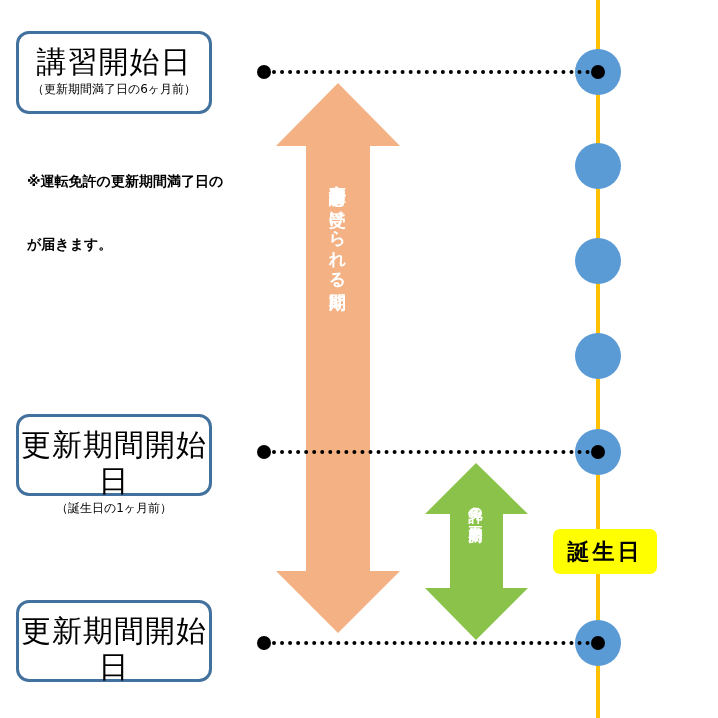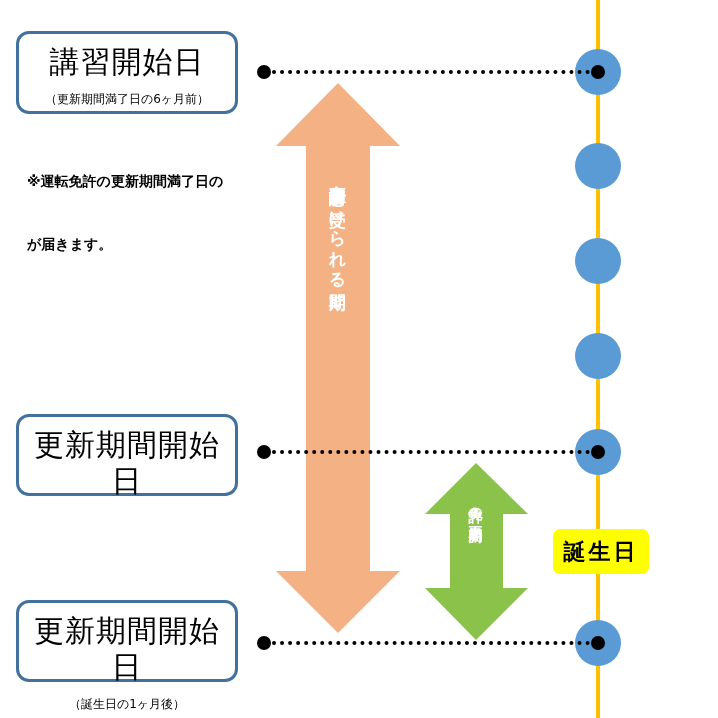--- a/index.html
+++ b/index.html
@@ -1,30 +1,30 @@
 <!DOCTYPE html>
 <html><head>
 <meta charset="utf-8">
 <style>
   html, body { margin: 0; padding: 0; background: #ffffff; }
   body { width: 718px; height: 718px; position: relative; overflow: hidden;
          font-family: "DejaVu Sans", "Liberation Sans", sans-serif; color: #000; }
   .timeline-line { position: absolute; left: 596px; top: 0; width: 4px; height: 718px; background: #FFC000; }
   .marker { position: absolute; width: 46px; height: 46px; border-radius: 50%; background: #5B9BD5; left: 575px; }
-  .label-box { position: absolute; left: 16px; width: 222px; border: 3px solid #41719C; border-radius: 13px;
+  .label-box { position: absolute; left: 16px; width: 196px; border: 3px solid #41719C; border-radius: 13px;
                background: #fff; text-align: center; box-sizing: border-box; }
   .label-box .title { display: block; font-size: 30px; line-height: 36px; letter-spacing: 1px; margin-top: 10px; }
-  .label-box .sub { display: block; font-size: 12px; line-height: 16px; margin-top: 11px; }
+  .label-box .sub { display: block; font-size: 12px; line-height: 16px; margin-top: 1px; }
   .note { position: absolute; left: 27px; top: 128px; width: 240px; font-size: 14px; line-height: 20px; font-weight: bold; }
   .note span { display: block; margin-top: 43px; }
   .connector { position: absolute; height: 0; border-top: 4px dotted #000; }
   .dot { position: absolute; width: 14px; height: 14px; border-radius: 50%; background: #000; }
   .vertical-text { position: absolute; writing-mode: vertical-rl; text-orientation: upright; color: #fff;
                    font-weight: bold; letter-spacing: 1px; }
-  .birthday-label { position: absolute; left: 553px; top: 529px; width: 96px; height: 45px; background: #FFFF00;
+  .birthday-label { position: absolute; left: 553px; top: 529px; width: 104px; height: 45px; background: #FFFF00;
                     border-radius: 7px; display: flex; align-items: center; justify-content: center;
                     font-size: 22px; font-weight: bold; letter-spacing: 3px; }
   svg.arrows { position: absolute; left: 0; top: 0; }
 </style>
 </head>
 <body>
 
 <div class="timeline-line"></div>
 
 <div class="marker" style="top:49px"></div>
@@ -47,25 +47,25 @@
   <span class="sub">（更新期間満了日の6ヶ月前）</span>
 </div>
 
 <div class="note">
   <span>※運転免許の更新期間満了日の</span>
   <span>が届きます。</span>
 </div>
 
 <div class="label-box" style="top:414px; height:82px;">
   <span class="title">更新期間開始日</span>
+  <span class="sub">（誕生日の1ヶ月前）</span>
 </div>
 
 <div class="label-box" style="top:600px; height:82px;">
   <span class="title">更新期間開始日</span>
-  <span class="sub">（誕生日の1ヶ月後）</span>
 </div>
 
 <div class="dot" style="left:257px; top:65px;"></div>
 <div class="connector" style="left:272px; top:70px; width:326px;"></div>
 <div class="dot" style="left:591px; top:65px;"></div>
 
 <div class="dot" style="left:257px; top:445px;"></div>
 <div class="connector" style="left:272px; top:450px; width:326px;"></div>
 <div class="dot" style="left:591px; top:445px;"></div>
 

